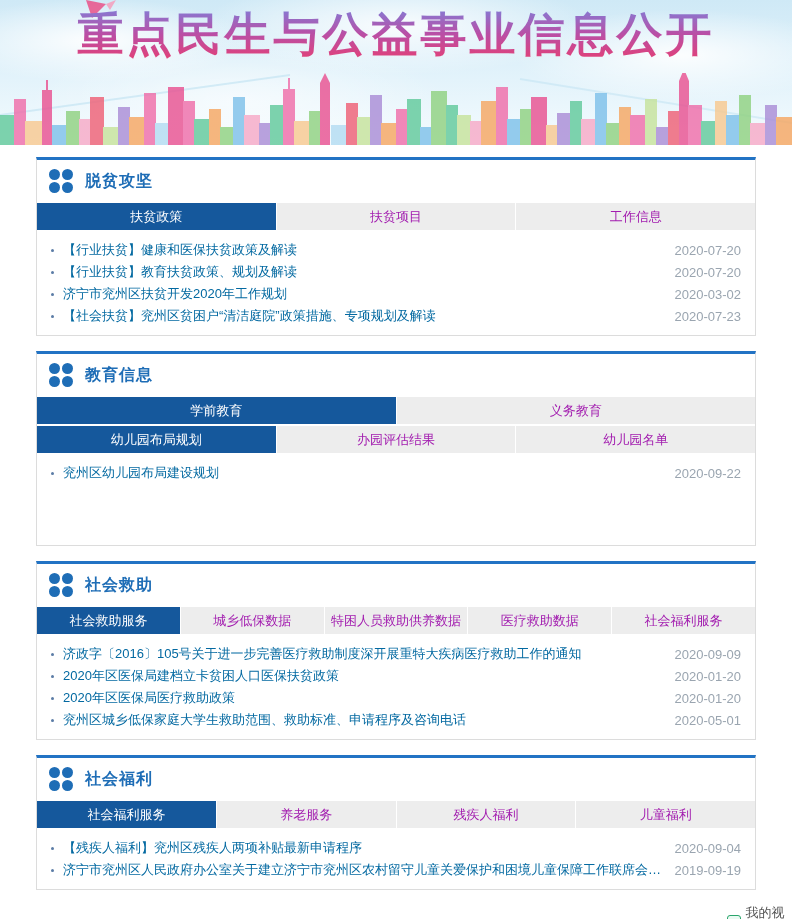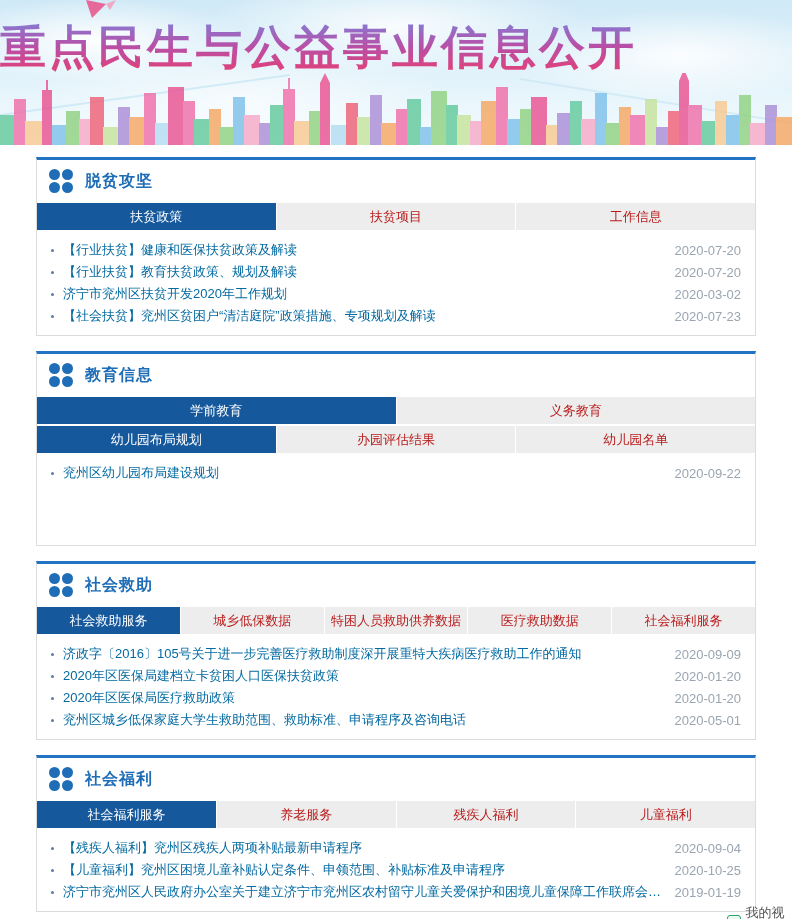--- a/index.html
+++ b/index.html
@@ -11,22 +11,22 @@
   .banner{
     position:relative; height:145px; overflow:hidden;
     background:
       radial-gradient(ellipse 220px 60px at 12% 28%, rgba(255,255,255,.95), rgba(255,255,255,0) 70%),
       radial-gradient(ellipse 280px 70px at 50% 18%, rgba(255,255,255,.85), rgba(255,255,255,0) 70%),
       radial-gradient(ellipse 240px 65px at 86% 38%, rgba(255,255,255,.9), rgba(255,255,255,0) 70%),
       radial-gradient(ellipse 300px 90px at 30% 70%, rgba(255,255,255,.6), rgba(255,255,255,0) 70%),
       linear-gradient(180deg,#cfe9f6 0%, #e3f3fb 55%, #f4fbfe 100%);
   }
   .banner-title{
-    position:absolute; top:17px; left:0; width:100%; margin:0;
-    text-align:left; font-size:46px; font-weight:bold; letter-spacing:3px;
+    position:absolute; top:4px; left:0; width:100%; margin:0;
+    text-align:center; font-size:46px; font-weight:bold; letter-spacing:3px;
     background:linear-gradient(180deg,#7b83dd 0%, #b94fa6 48%, #e73f72 95%);
     -webkit-background-clip:text; background-clip:text;
     color:transparent; -webkit-text-fill-color:transparent;
   }
   .skyline{ position:absolute; bottom:0; left:0; width:792px; height:72px; display:block; }
   .kite{ position:absolute; top:0; left:80px; width:40px; height:24px; }
 
   
   .content{ width:720px; margin:12px auto; }
   .panel{
@@ -38,21 +38,21 @@
   .panel:first-child{ margin-top:7px; }
   .panel-head{ display:flex; align-items:center; gap:11px; padding:9px 12px 8px 12px; }
   .clover{ width:25px; height:25px; display:grid; grid-template-columns:11px 11px; grid-template-rows:11px 11px; gap:2px; }
   .clover i{ display:block; background:#1e6db6; border-radius:50%; }
   .panel-title{ margin:0; font-size:16px; font-weight:bold; color:#1e6db6; letter-spacing:1px; }
 
   .tab-row{ display:flex; gap:1px; margin-top:1px; background:#fff; }
   .tab-row + .tab-row{ margin-top:2px; }
   .tab{
     flex:1; height:27px; line-height:27px; text-align:center;
-    font-size:13px; color:#b91c1c; background:#ededed; cursor:pointer;
+    font-size:13px; color:#a21caf; background:#ededed; cursor:pointer;
     white-space:nowrap; overflow:hidden;
   }
   .tab.active{ background:#15589c; color:#fff; }
 
   .news-list{ list-style:none; margin:0; padding:9px 14px 8px 14px; }
   .news-item{ display:flex; align-items:center; height:22px; font-size:13px; }
   .dot{ flex:none; width:3px; height:3px; border-radius:50%; background:#5b7ca6; margin-right:9px; }
   .news-link{ flex:1; color:#0369a1; text-decoration:none; white-space:nowrap; overflow:hidden; text-overflow:ellipsis; padding-right:12px; cursor:pointer; }
   .news-date{ flex:none; color:#9aa5b0; }
   .panel.min-tall .news-list{ min-height:92px; }
@@ -275,27 +275,22 @@
           <div class="tab">儿童福利</div>
         </div>
         <ul class="news-list">
           <li class="news-item">
             <span class="dot"></span>
             <a class="news-link">【残疾人福利】兖州区残疾人两项补贴最新申请程序</a>
             <span class="news-date">2020-09-04</span>
           </li>
           <li class="news-item">
             <span class="dot"></span>
-            <a class="news-link">【儿童福利】兖州区困境儿童补贴认定条件、申领范围、补贴标准及申请程序</a>
-            <span class="news-date">2020-10-25</span>
-          </li>
-          <li class="news-item">
-            <span class="dot"></span>
             <a class="news-link">济宁市兖州区人民政府办公室关于建立济宁市兖州区农村留守儿童关爱保护和困境儿童保障工作联席会议制度的通...</a>
-            <span class="news-date">2019-01-19</span>
+            <span class="news-date">2019-09-19</span>
           </li>
         </ul>
       </section>
     </main>
 
   <div class="video-overlay">
     <span class="play-icon">▶</span>
     <span>我的视频</span>
   </div>
 

